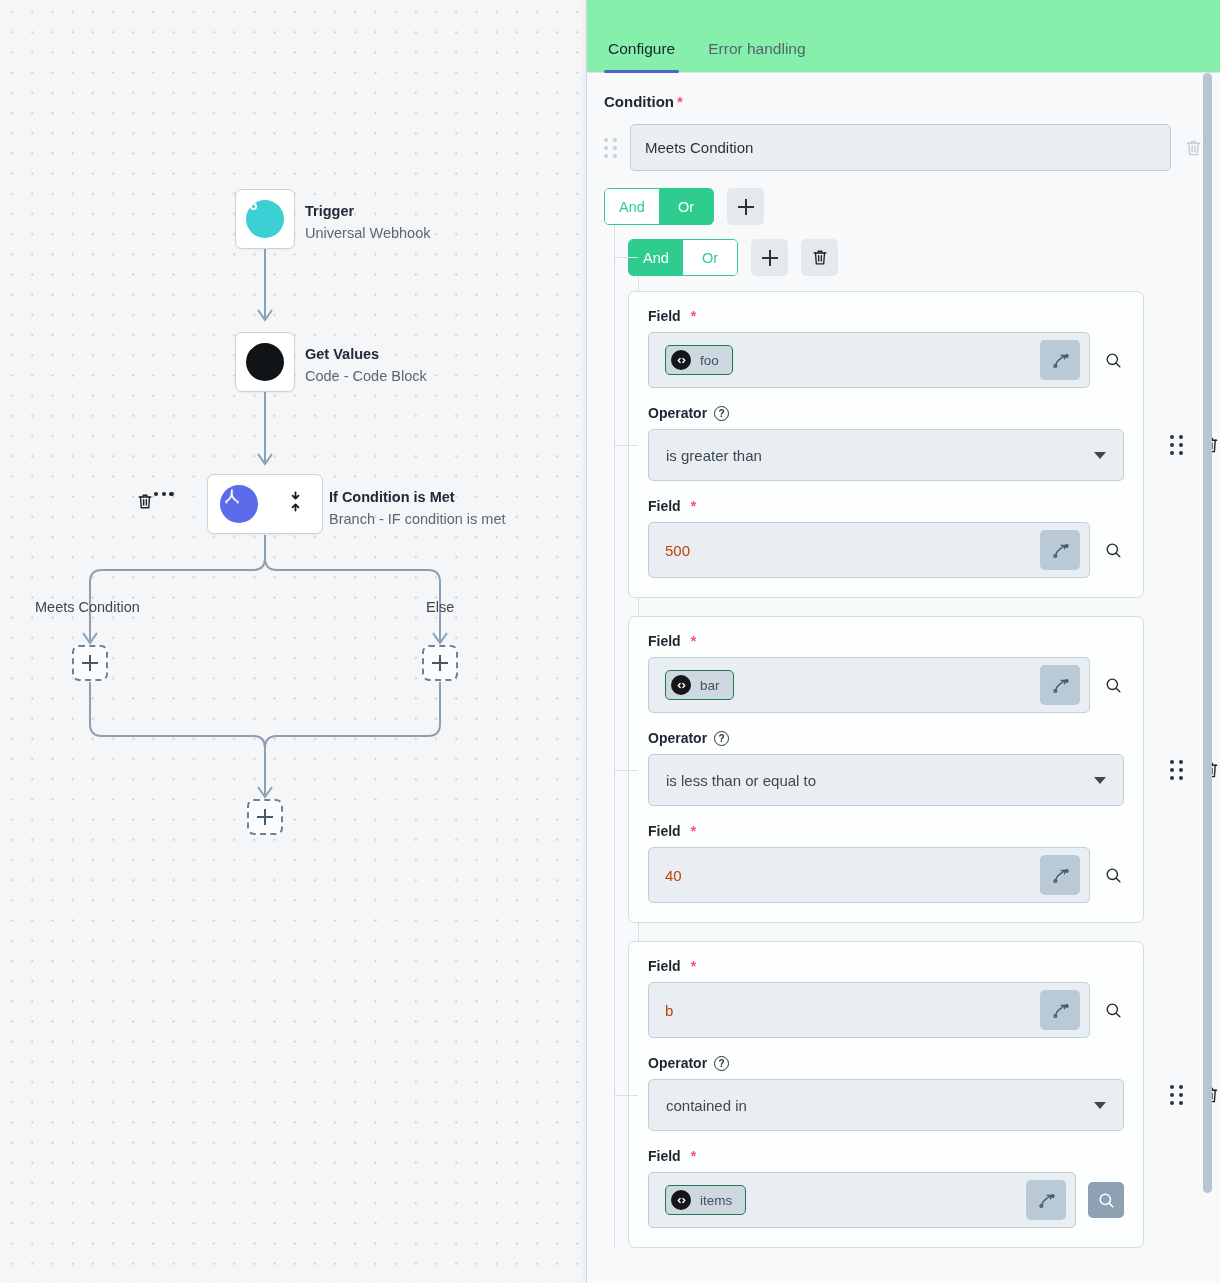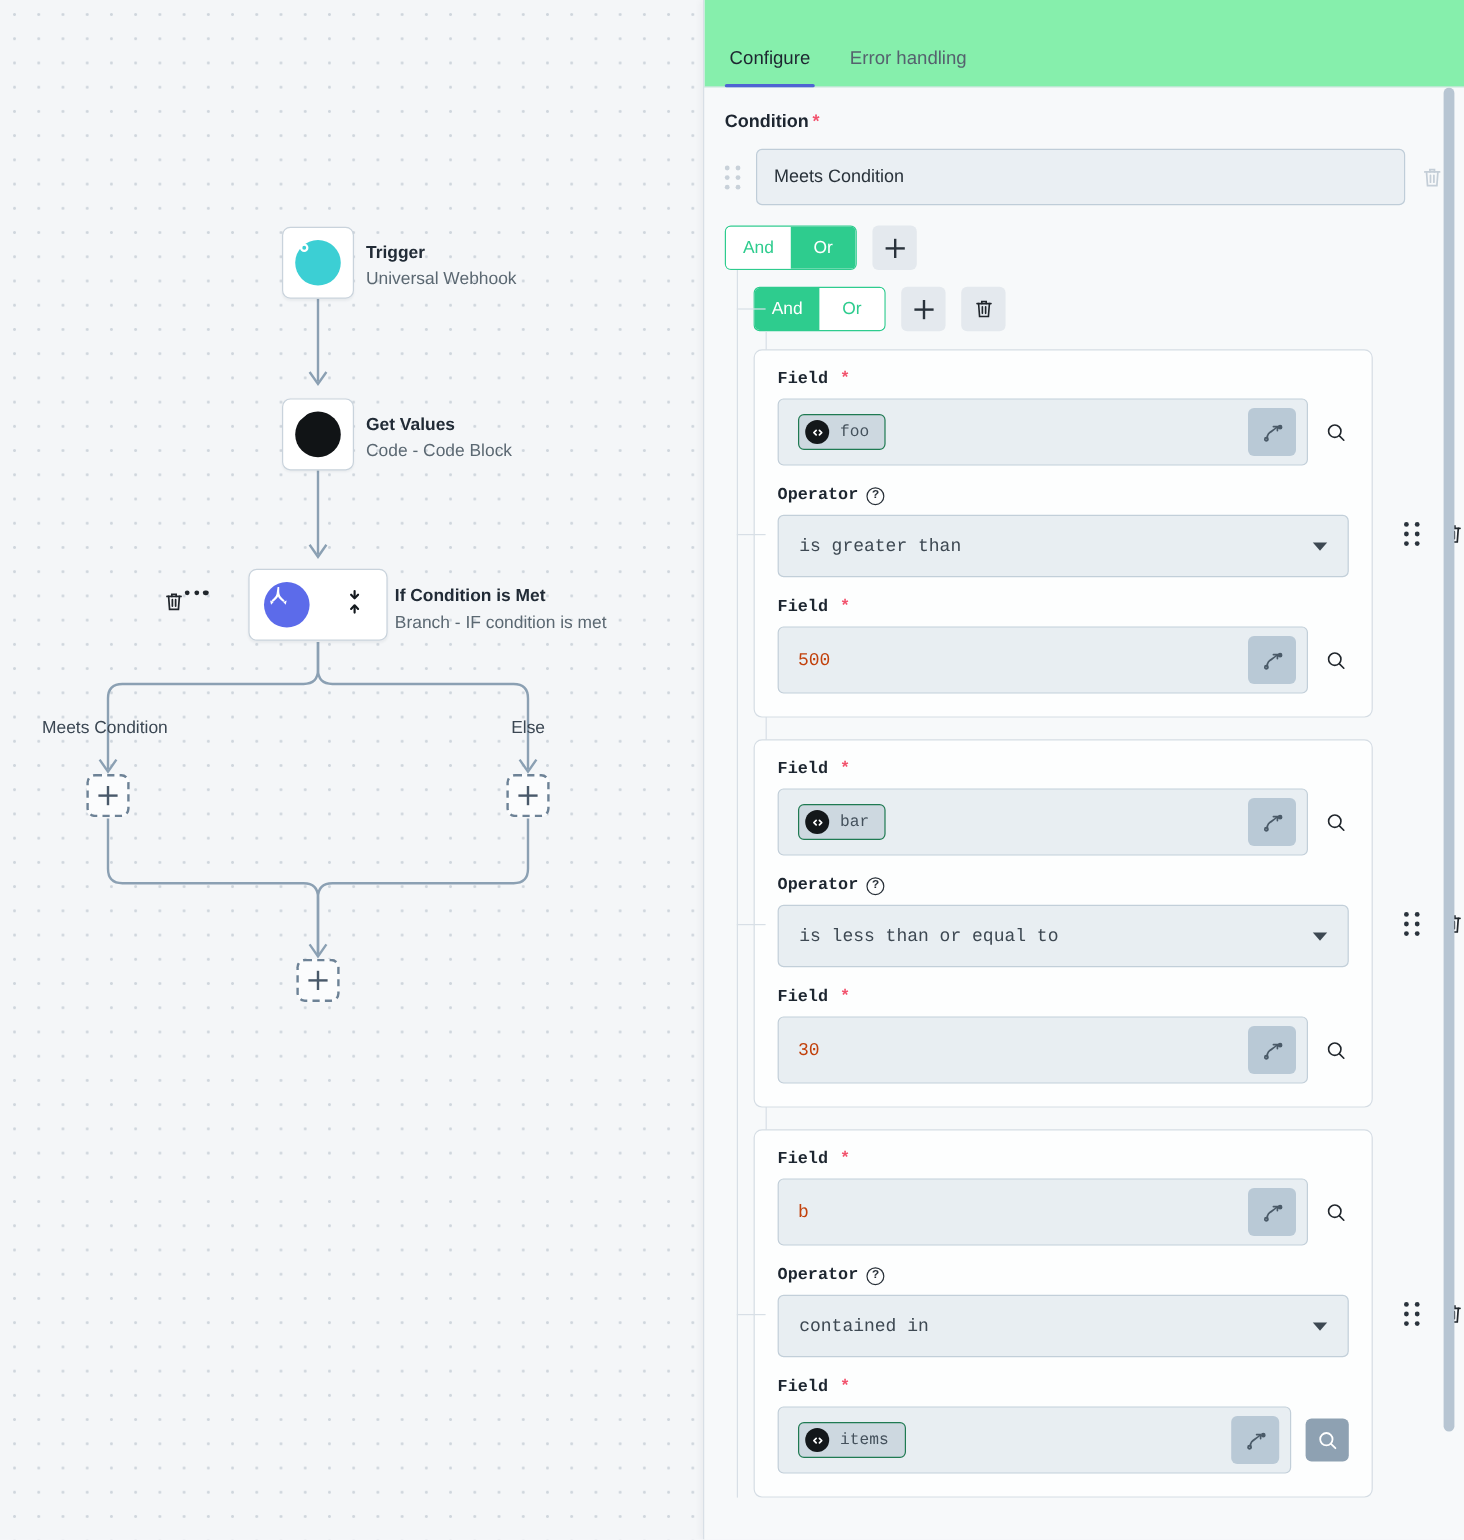--- a/index.html
+++ b/index.html
@@ -191,21 +191,21 @@
     width: 1px; background: #d8dfe6;
   }
   .tree-line-inner {
     position: absolute; left: 10px; top: 37px; bottom: 22px;
     width: 1px; background: #d8dfe6;
   }
   .tree-tick {
     position: absolute; width: 24px; height: 1px; background: #d8dfe6;
   }
 
-  .cond-rows { position: relative; margin-top: 15px; font-family: Liberation Mono, monospace; }
+  .cond-rows { position: relative; margin-top: 15px; }
   .cond-row {
     display: flex; align-items: center; gap: 14px;
     position: relative;
     margin-bottom: 18px;
   }
   .cond-card {
     background: #fdfefe;
     border: 1px solid #d5dde4;
     border-radius: 7px;
     padding: 16px 19px 19px 19px;
@@ -588,21 +588,21 @@
                   <span>is less than or equal to</span>
                   <span class="caret"></span>
                 </div>
 
                 <div class="fld-label mt">
                   <span>Field</span>
                     <span class="req">*</span>
                 </div>
                 <div class="value-row">
                   <div class="value-box">
-                    <span class="value-text">30</span>
+                    <span class="value-text">40</span>
                     <span class="map-btn">
                       <svg width="20" height="20" viewBox="0 0 24 24" fill="none" stroke="#4a5a68" stroke-width="1.7" stroke-linecap="round">
                         <path d="M7 19 C7 12 12 12 17 7"></path>
                         <polyline points="13.4,6.6 17.4,6.6 17.4,10.6"></polyline>
                         <circle cx="6.4" cy="19.2" r="1.6"></circle>
                         <circle cx="20.1" cy="7.2" r="1.5" fill="#4a5a68"></circle>
                       </svg>
                     </span>
                   </div>
                   <span class="search-ic">

